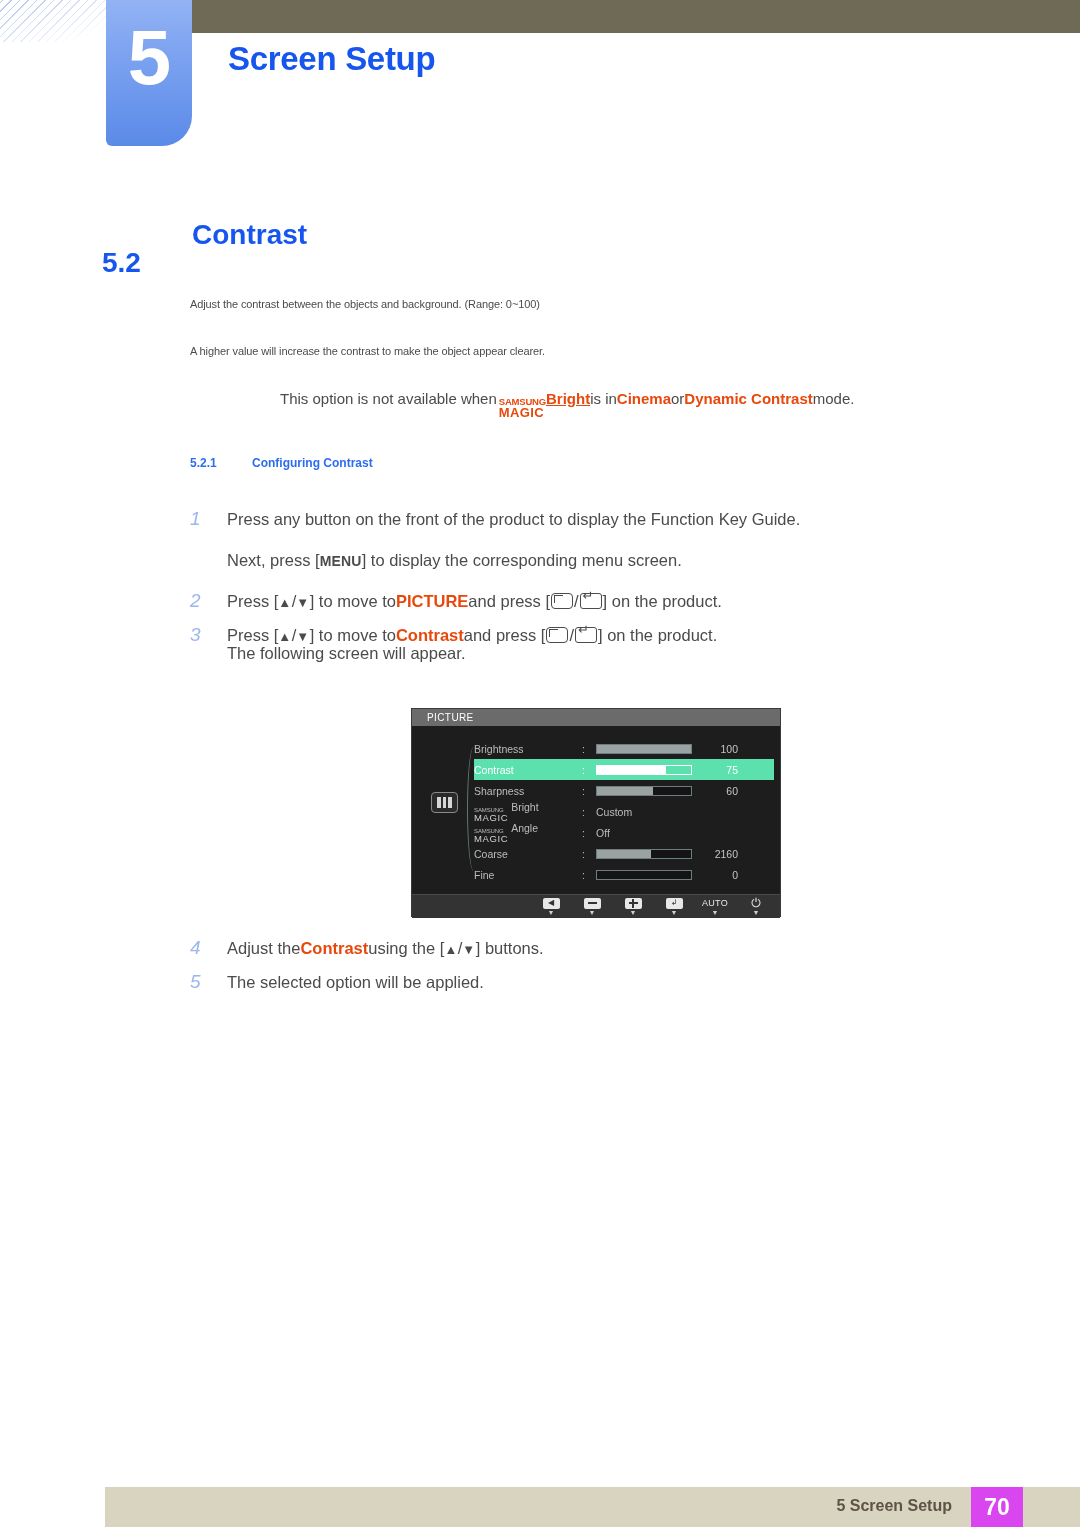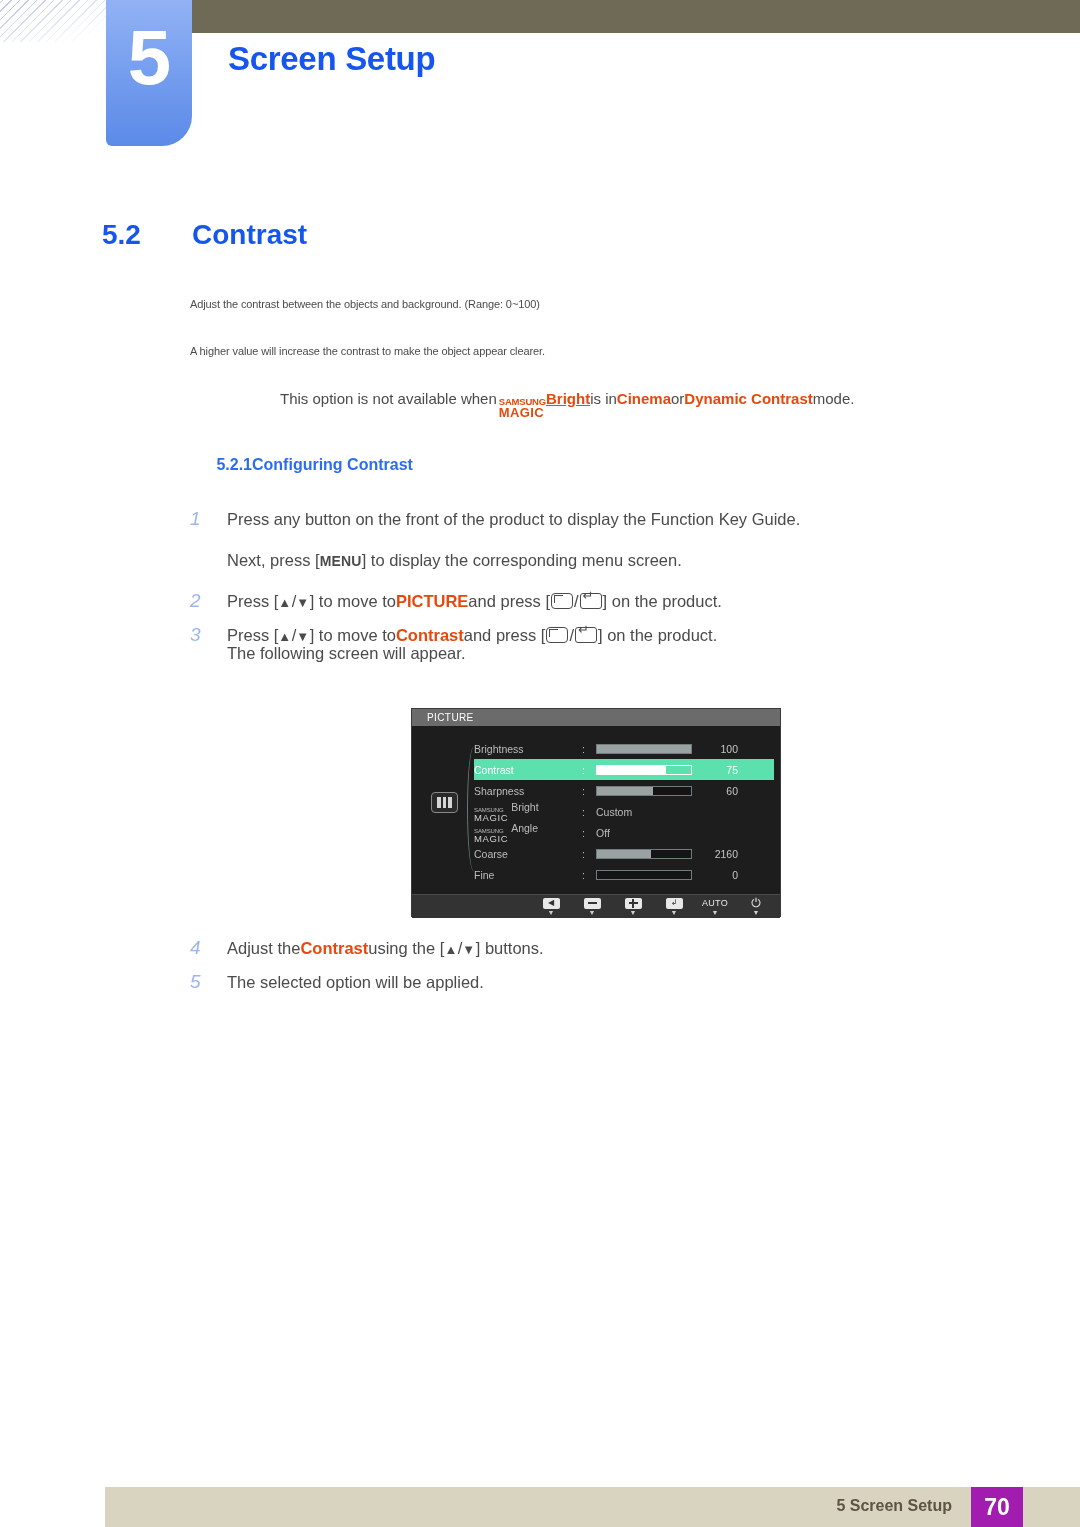--- a/index.html
+++ b/index.html
@@ -64,30 +64,29 @@
 
   
   .sec-heading {
     position: absolute;
     left: 102px; top: 219px;
     color: #1656ef;
     font-size: 28px;
     font-weight: bold;
     display: flex;
   }
-  .sec-heading .num { width: 90px; }
+  .sec-heading .num { width: 90px; margin-top: 28px; }
 
   .subsec-heading {
     position: absolute;
     left: 190px; top: 456px;
     color: #2c6df0;
-    font-size: 16px;
+    font-size: 12px;
     font-weight: bold;
     display: flex;
-    text-align: right;
   }
   .subsec-heading .num { width: 62px; }
 
   
   .para {
     position: absolute;
     left: 190px;
     color: #4b4b4b;
     font-size: 11px;
     letter-spacing: -0.1px;
@@ -373,21 +372,21 @@
     position: absolute;
     right: 128px; top: 1497px;
     color: #5e5345;
     font-size: 16px;
     font-weight: bold;
   }
   .footer-page {
     position: absolute;
     left: 971px; top: 1487px;
     width: 52px; height: 40px;
-    background: #a21caf;
+    background: #d946ef;
     color: #ffffff;
     font-size: 23px;
     font-weight: bold;
     display: flex;
     align-items: center;
     justify-content: center;
   }
 </style>
 </head>
 <body>

